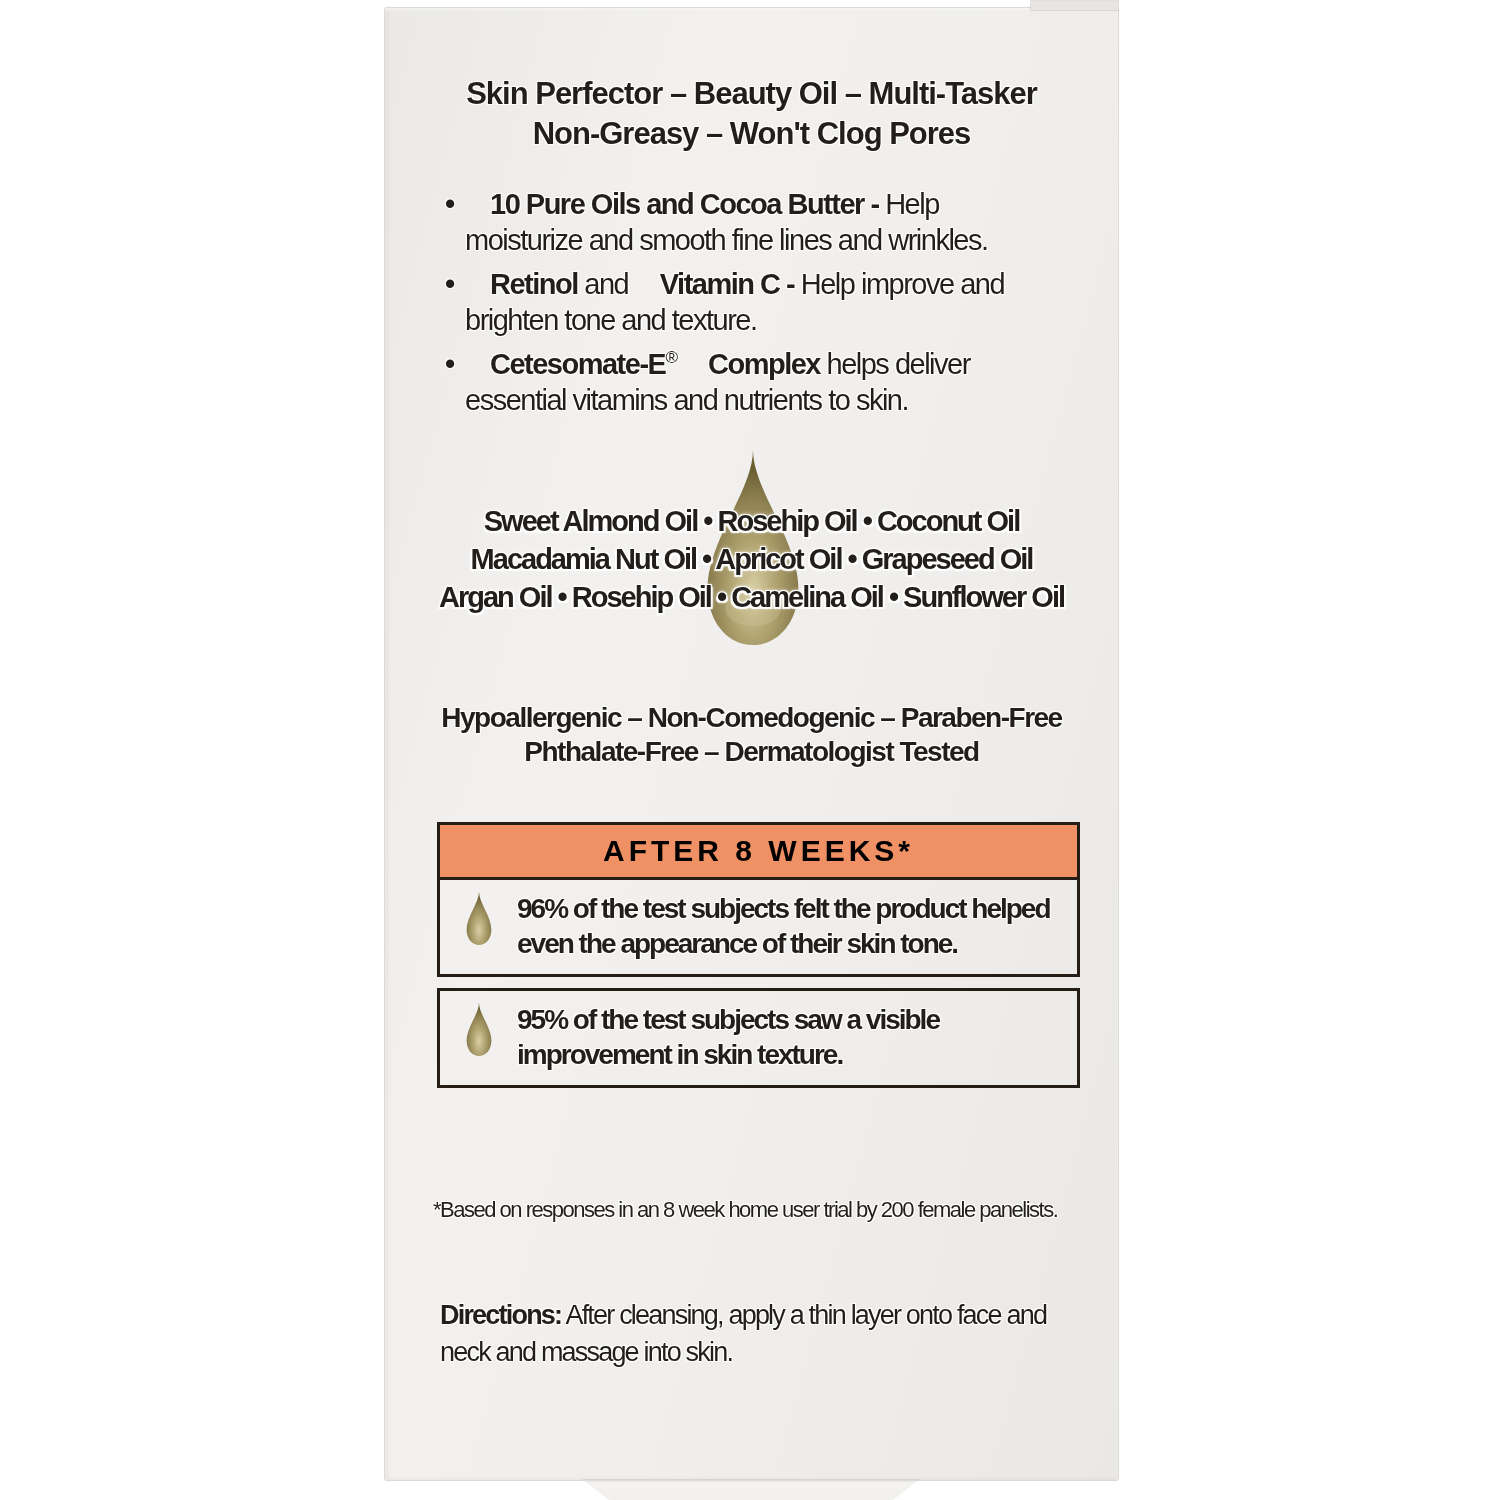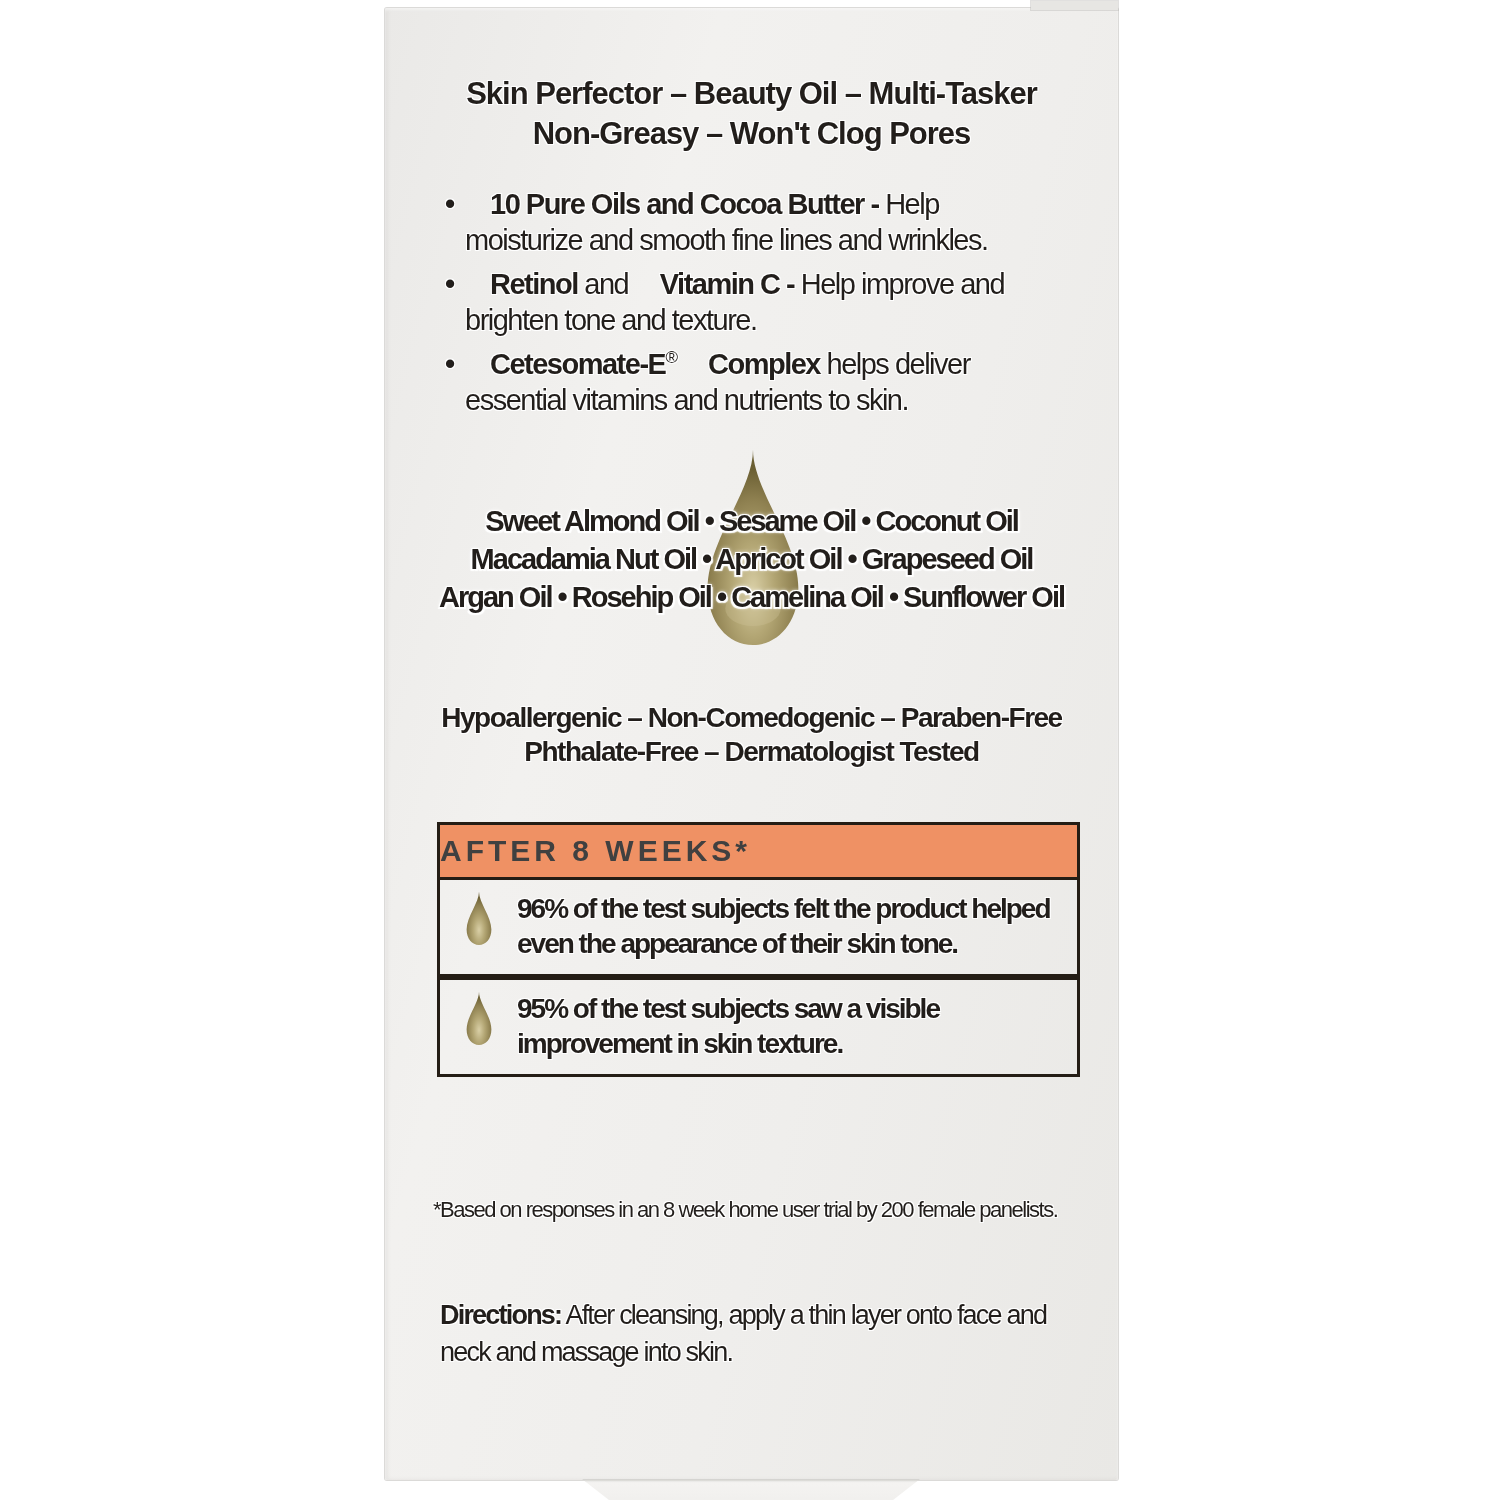--- a/index.html
+++ b/index.html
@@ -48,27 +48,27 @@
     position:absolute;top:494px;left:0;width:100%;text-align:center;
     font-size:29px;font-weight:bold;line-height:38px;letter-spacing:-2px;white-space:nowrap;
   }
   .claims{
     position:absolute;top:693px;left:0;width:100%;text-align:center;
     font-size:28px;font-weight:bold;line-height:34px;letter-spacing:-1.5px;
   }
   .stats{position:absolute;top:814px;left:52px;width:643px;}
   .stats-box-a{border:3px solid #241d15;background:transparent;}
   .stats-header{
-    background:#ef9164;border-bottom:3px solid #241d15;color:#404040;
-    font-weight:bold;font-size:30px;line-height:52px;height:52px;letter-spacing:4px;
+    background:#ef9164;border-bottom:3px solid #241d15;color:#000000;
+    text-align:center;font-weight:bold;font-size:30px;line-height:52px;height:52px;letter-spacing:4px;
   }
   .stats-row{
     display:flex;align-items:flex-start;padding:11px 10px 11px 19px;min-height:72px;
   }
-  .stats-row.boxed{border:3px solid #241d15;margin-top:0;}
+  .stats-row.boxed{border:3px solid #241d15;margin-top:11px;}
   .drop-small{width:40px;height:55px;flex:0 0 40px;margin-right:18px;}
   .stats-text{
     font-size:28px;font-weight:bold;line-height:35px;letter-spacing:-2px;
   }
   .stats-text.r1{width:566px;}
   .stats-text.r2{width:468px;}
   .stats-text.r3{width:516px;}
   .footnote{
     position:absolute;top:1184px;left:48px;width:615px;
     font-size:22px;line-height:36px;letter-spacing:-1.5px;
@@ -119,21 +119,21 @@
         <span class="w3"><b>Cetesomate-E</b><sup>®</sup><b> Complex</b><span> helps deliver essential vitamins and nutrients to skin.</span></span>
       </li>
     </ul>
 
     <svg class="big-drop" viewBox="0 0 100 160">
       <use href="#dropPath" fill="url(#goldGrad)"></use>
       <ellipse cx="50" cy="128" rx="22" ry="14" fill="#cfc499" opacity="0.35"></ellipse>
     </svg>
 
     <div class="oils halo-strong">
-      <div>Sweet Almond Oil • Sesame Oil • Coconut Oil</div>
+      <div>Sweet Almond Oil • Rosehip Oil • Coconut Oil</div>
       <div>Macadamia Nut Oil • Apricot Oil • Grapeseed Oil</div>
       <div>Argan Oil • Rosehip Oil • Camelina Oil • Sunflower Oil</div>
     </div>
 
     <div class="claims halo">
       <div>Hypoallergenic – Non-Comedogenic – Paraben-Free</div>
       <div>Phthalate-Free – Dermatologist Tested</div>
     </div>
 
     <div class="stats">

